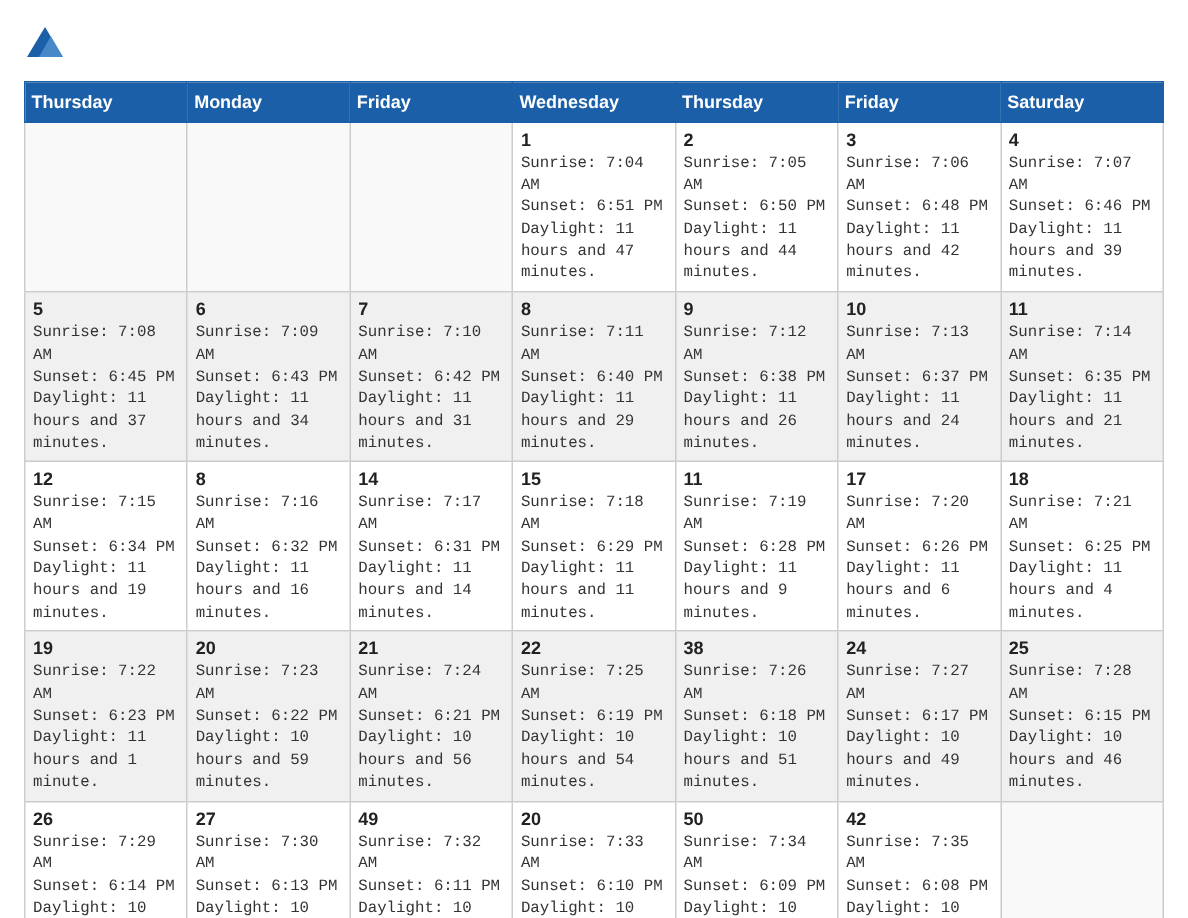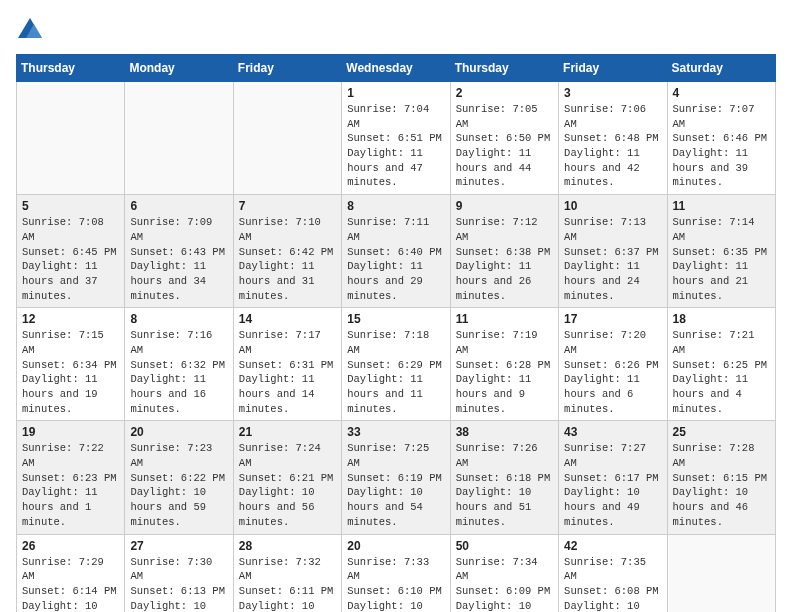--- a/index.html
+++ b/index.html
@@ -219,47 +219,47 @@
           </td>
           <td>
             <span class="day-number">20</span>
             <div class="day-info">Sunrise: 7:23 AM<br>Sunset: 6:22 PM<br>Daylight: 10 hours and 59 minutes.</div>
           </td>
           <td>
             <span class="day-number">21</span>
             <div class="day-info">Sunrise: 7:24 AM<br>Sunset: 6:21 PM<br>Daylight: 10 hours and 56 minutes.</div>
           </td>
           <td>
-            <span class="day-number">33</span>
+            <span class="day-number">22</span>
             <div class="day-info">Sunrise: 7:25 AM<br>Sunset: 6:19 PM<br>Daylight: 10 hours and 54 minutes.</div>
           </td>
           <td>
             <span class="day-number">38</span>
             <div class="day-info">Sunrise: 7:26 AM<br>Sunset: 6:18 PM<br>Daylight: 10 hours and 51 minutes.</div>
           </td>
           <td>
-            <span class="day-number">43</span>
+            <span class="day-number">24</span>
             <div class="day-info">Sunrise: 7:27 AM<br>Sunset: 6:17 PM<br>Daylight: 10 hours and 49 minutes.</div>
           </td>
           <td>
             <span class="day-number">25</span>
             <div class="day-info">Sunrise: 7:28 AM<br>Sunset: 6:15 PM<br>Daylight: 10 hours and 46 minutes.</div>
           </td>
         </tr>
         <tr>
           <td>
             <span class="day-number">26</span>
             <div class="day-info">Sunrise: 7:29 AM<br>Sunset: 6:14 PM<br>Daylight: 10 hours and 44 minutes.</div>
           </td>
           <td>
             <span class="day-number">27</span>
             <div class="day-info">Sunrise: 7:30 AM<br>Sunset: 6:13 PM<br>Daylight: 10 hours and 42 minutes.</div>
           </td>
           <td>
-            <span class="day-number">28</span>
+            <span class="day-number">49</span>
             <div class="day-info">Sunrise: 7:32 AM<br>Sunset: 6:11 PM<br>Daylight: 10 hours and 39 minutes.</div>
           </td>
           <td>
             <span class="day-number">20</span>
             <div class="day-info">Sunrise: 7:33 AM<br>Sunset: 6:10 PM<br>Daylight: 10 hours and 37 minutes.</div>
           </td>
           <td>
             <span class="day-number">50</span>
             <div class="day-info">Sunrise: 7:34 AM<br>Sunset: 6:09 PM<br>Daylight: 10 hours and 35 minutes.</div>
           </td>

